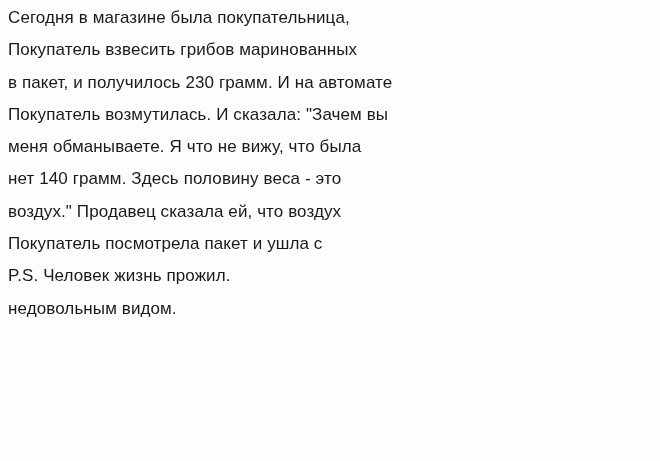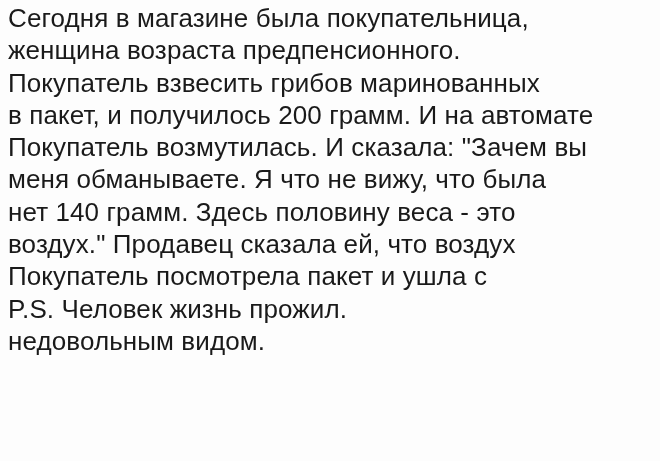--- a/index.html
+++ b/index.html
@@ -12,38 +12,37 @@
     overflow: hidden;
     background: var(--bg, #fdfdfd);
     font-family: "Liberation Sans", "DejaVu Sans", sans-serif;
   }
   .story {
     box-sizing: border-box;
     width: 660px;
     height: 461px;
     padding: 2px 8px 0 8px;
     color: var(--fg, #1a1a1a);
-    font-size: 26px;
+    font-size: 17px;
     line-height: 32.3px;
     font-weight: 400;
     letter-spacing: 0.1px;
   }
   .story .line {
     white-space: nowrap;
     overflow: hidden;
   }
 </style>
 </head>
 <body style="--bg: #fdfdfd; --fg: #1a1a1a;">
 
 <div class="story">
   <div class="line">Сегодня в магазине была покупательница,</div>
-  <div class="line">женщина возраста предпенсионного.</div>
   <div class="line">Покупатель взвесить грибов маринованных</div>
-  <div class="line">в пакет, и получилось 200 грамм. И на автомате</div>
+  <div class="line">в пакет, и получилось 230 грамм. И на автомате</div>
   <div class="line">Покупатель возмутилась. И сказала: "Зачем вы</div>
   <div class="line">меня обманываете. Я что не вижу, что была</div>
   <div class="line">нет 140 грамм. Здесь половину веса - это</div>
   <div class="line">воздух." Продавец сказала ей, что воздух</div>
   <div class="line">Покупатель посмотрела пакет и ушла с</div>
   <div class="line">P.S. Человек жизнь прожил.</div>
   <div class="line">недовольным видом.</div>
 </div>
 
 </body></html>

